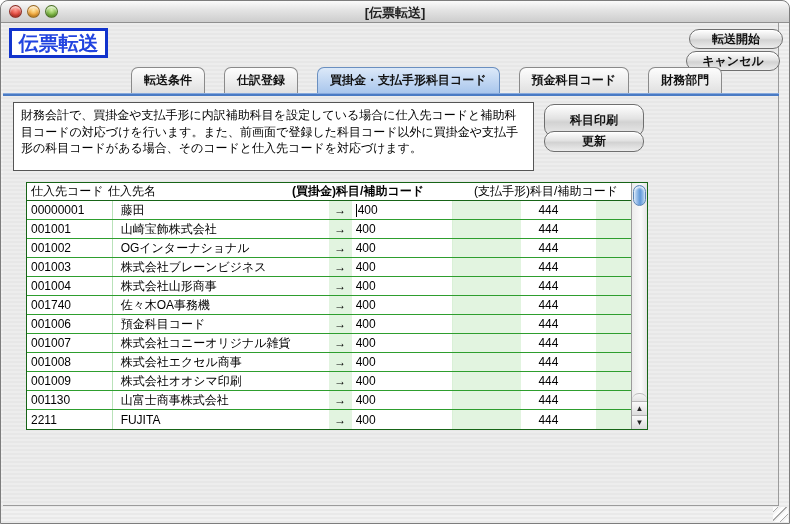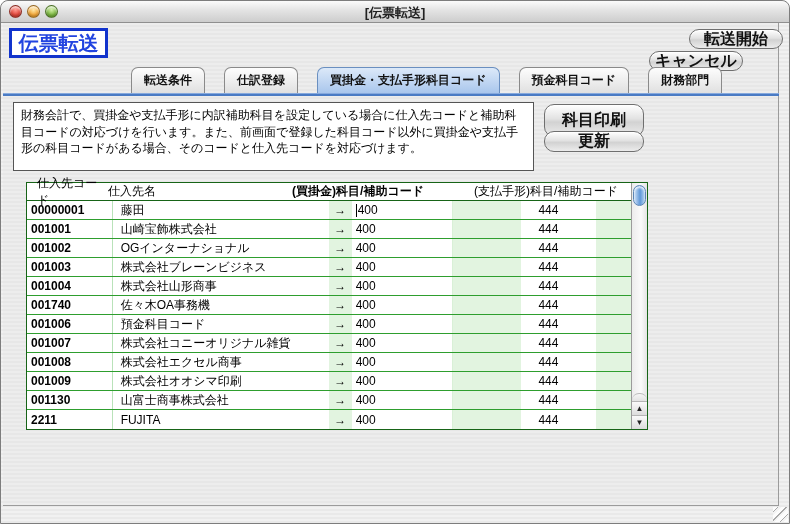--- a/index.html
+++ b/index.html
@@ -25,25 +25,25 @@
   .content { position:absolute; left:2px; top:22px; width:776px; height:483px;
     background:repeating-linear-gradient(0deg,#ededed 0 2px,#e7e7e7 2px 4px);
     border-right:1px solid #9b9b9b; border-bottom:1px solid #9b9b9b; }
 
   .screen-label { position:absolute; left:6px; top:5px; width:99px; height:30px;
     background:#fff; border:3px solid #1133cc; color:#2244e0; font-weight:bold; font-size:20px;
     display:flex; align-items:center; justify-content:center; }
 
   .aqua-btn { position:absolute; height:20px; border:1px solid #6f6f6f; border-radius:10px;
     background:linear-gradient(#ffffff,#e2e2e2 45%,#d2d2d2 55%,#ececec);
-    box-shadow:inset 0 1px 0 #fff; font-size:16px; font-weight:bold; color:#111;
+    box-shadow:inset 0 1px 0 #fff; font-size:12px; font-weight:bold; color:#111;
     display:flex; align-items:center; justify-content:center; cursor:default;
     font-family:"Liberation Sans","DejaVu Sans",sans-serif; }
   .btn-start  { left:686px; top:6px;  width:94px; }
-  .btn-cancel { left:646px; top:28px; width:94px; }
+  .btn-cancel { left:683px; top:28px; width:94px; }
   .btn-print  { left:541px; top:81px;  width:100px; height:33px; }
   .btn-update { left:541px; top:108px; width:100px; height:21px; }
 
   
   .tabs { position:absolute; left:128px; top:44px; height:26px; display:flex; gap:19px; }
   .tab { height:26px; padding:0 12px; display:flex; align-items:center; justify-content:center;
     font-size:12px; font-weight:bold; color:#111; border:1px solid #8a8a8a; border-bottom:none;
     border-radius:7px 7px 0 0; background:linear-gradient(#fdfdfd,#e0e0e0); cursor:default; }
   .tab.active { background:linear-gradient(#dce9f9,#a9c6ec); border-color:#6a8fc0; }
   .tab-underline { position:absolute; left:0; top:70px; width:776px; height:3px;
@@ -52,29 +52,29 @@
   
   .desc { position:absolute; left:10px; top:79px; width:521px; height:69px;
     background:#fff; border:1px solid #555; padding:4px 7px; font-size:12px; line-height:16.5px; color:#000; }
 
   
   .tbl { position:absolute; left:23px; top:159px; width:622px; border:1px solid #176417; background:#fff; display:flex; }
   .tbl-main { width:604px; }
   .thead { display:flex; height:18px; border-bottom:1px solid #176417; background:#fff;
     font-size:12px; color:#000; position:relative; }
   .thead .h { display:flex; align-items:center; }
-  .h-code { width:77px; padding-left:10px; }
+  .h-code { width:77px; padding-left:4px; }
   .h-name { width:141px; padding-left:4px; }
   .h-kaikake { width:179px; justify-content:flex-end;font-weight:bold; }
   .h-tegata { width:198px; justify-content:flex-end; padding-right:4px; }
 
   .trow { display:flex; height:19px; border-bottom:1px solid #2e9e2e; font-size:12px; color:#000; background:#fff; }
   .trow:last-child { border-bottom:none; }
   .c { display:flex; align-items:center; height:100%; }
-  .c.code { width:87px; padding-left:4px; border-right:1px solid #b9e2b9; background:#fff;font-weight:bold; }
+  .c.code { width:87px; padding-left:4px; border-right:1px solid #b9e2b9; background:#fff; }
   .c.name { width:220px; padding-left:8px; background:#fff; }
   .c.arrow { width:23px; justify-content:center; background:#e2f4e0; }
   .c.k400 { width:85px; padding-left:4px; background:#fff; }
   .c.h1   { width:18px; background:#fff; border-right:1px solid #d9f0d7; }
   .c.band { width:69px; background:#e2f4e0; }
   .c.t444 { width:56px; justify-content:center; background:#fff; }
   .c.w2   { width:20px; background:#fff; }
   .c.band2{ width:36px; background:#e2f4e0; }
   .k400.focus::before { content:""; display:inline-block; width:1px; height:13px; background:#000; margin-right:1px; }
 

